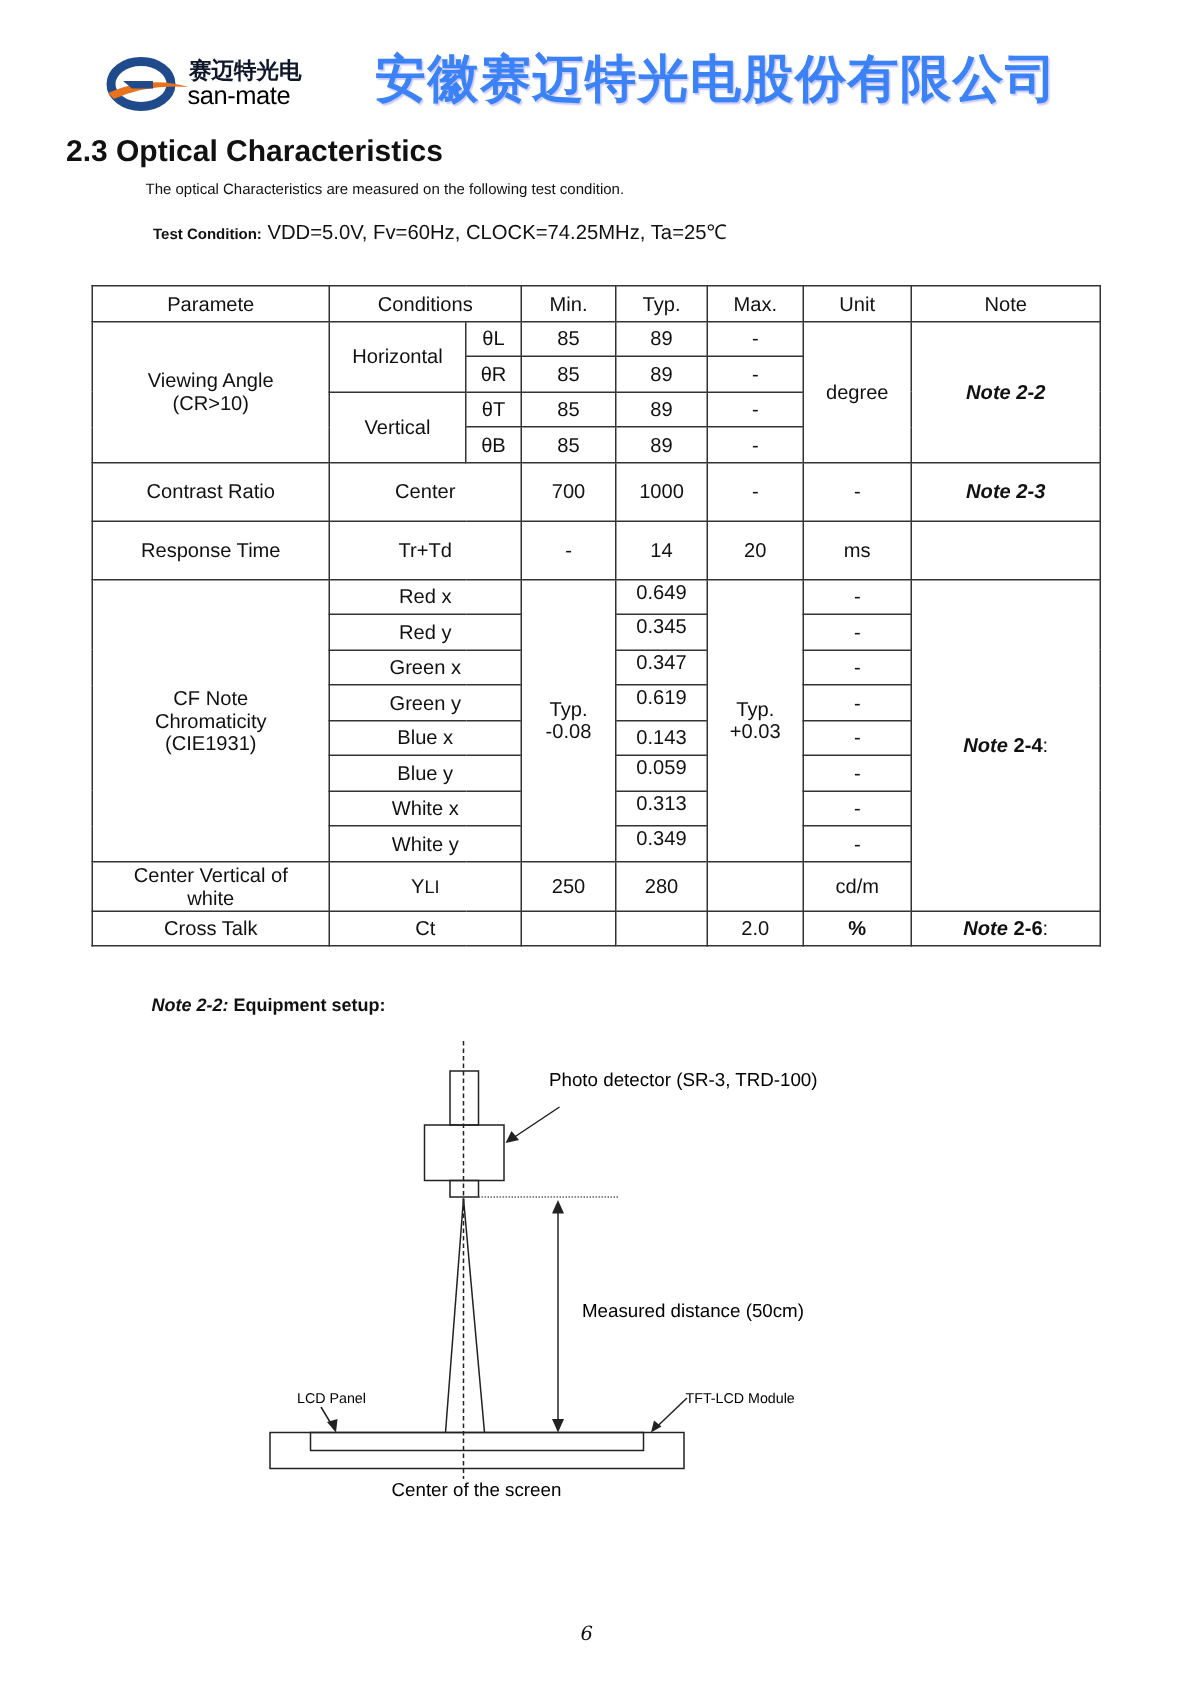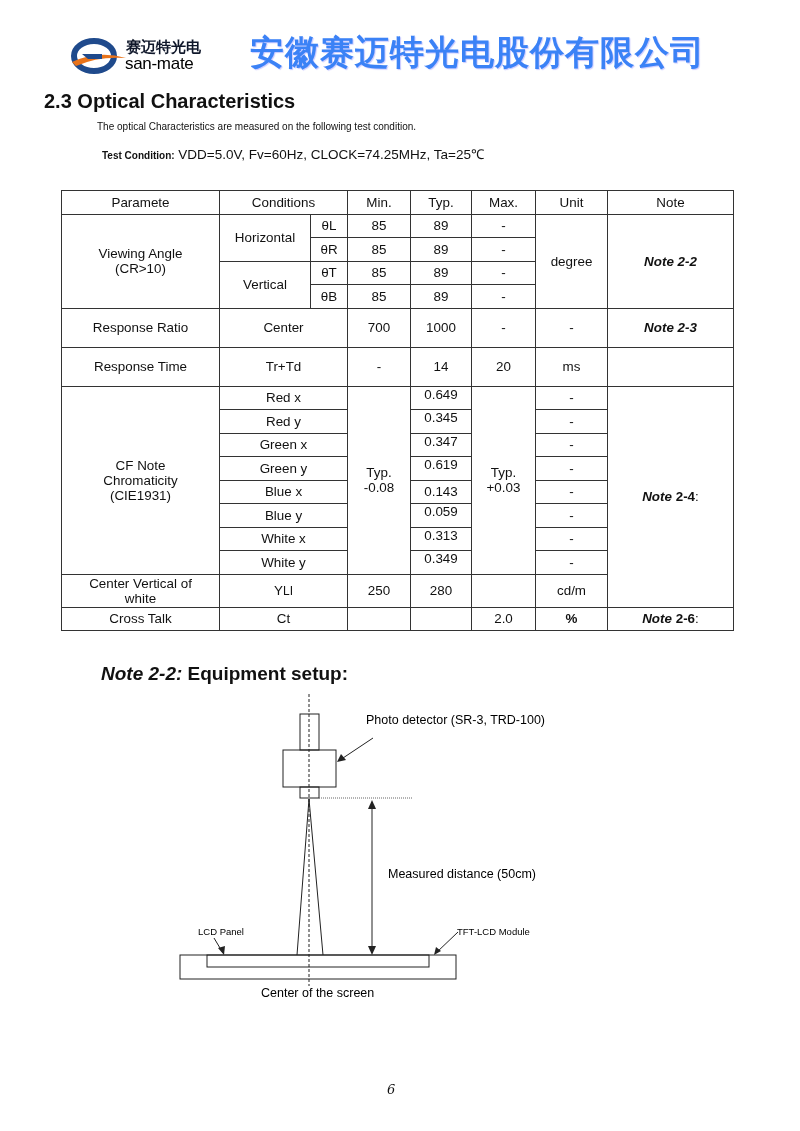--- a/index.html
+++ b/index.html
@@ -18,21 +18,21 @@
   .test-cond b { font-size:10px; }
   
   table.spec { position:absolute; left:61px; top:167px; width:672px; border-collapse:collapse; font-size:13.4px; table-layout:fixed;margin-top:23px; }
   table.spec td { border:1px solid #333; text-align:center; vertical-align:middle; padding:0; line-height:15px; }
   table.spec tr { height:23.5px; }
   .note { font-weight:bold; }
   .note i { font-style:italic; }
   .note-plain { font-weight:normal; }
   .sub { font-size:12px; }
   
-  .note22 { left:101px; top:663px; font-size:19px; font-weight:bold; }
+  .note22 { left:101px; top:663px; font-size:12px; font-weight:bold; }
   .diagram { left:170px; top:690px; width:400px; height:320px; }
   .diag-label { font-size:12.5px; }
   .page-num { left:387px; top:1082px; font-size:13px; font-style:italic; font-family:"DejaVu Serif", serif; }
 </style>
 </head>
 <body>
 
 <div class="abs logo">
   <svg width="60" height="40" viewBox="0 0 60 40">
     <ellipse cx="26" cy="20" rx="20" ry="15" fill="none" stroke="#1f4a8c" stroke-width="6"></ellipse>
@@ -96,21 +96,21 @@
     <td>-</td>
   </tr>
   <tr>
     <td>θB</td>
     <td>85</td>
     <td>89</td>
     <td>-</td>
   </tr>
 
   <tr style="height:39px">
-    <td>Response Ratio</td>
+    <td>Contrast Ratio</td>
     <td colspan="2">Center</td>
     <td>700</td>
     <td>1000</td>
     <td>-</td>
     <td>-</td>
     <td class="note"><i>Note</i><i> 2-3</i></td>
   </tr>
 
   <tr style="height:39px">
     <td>Response Time</td>

